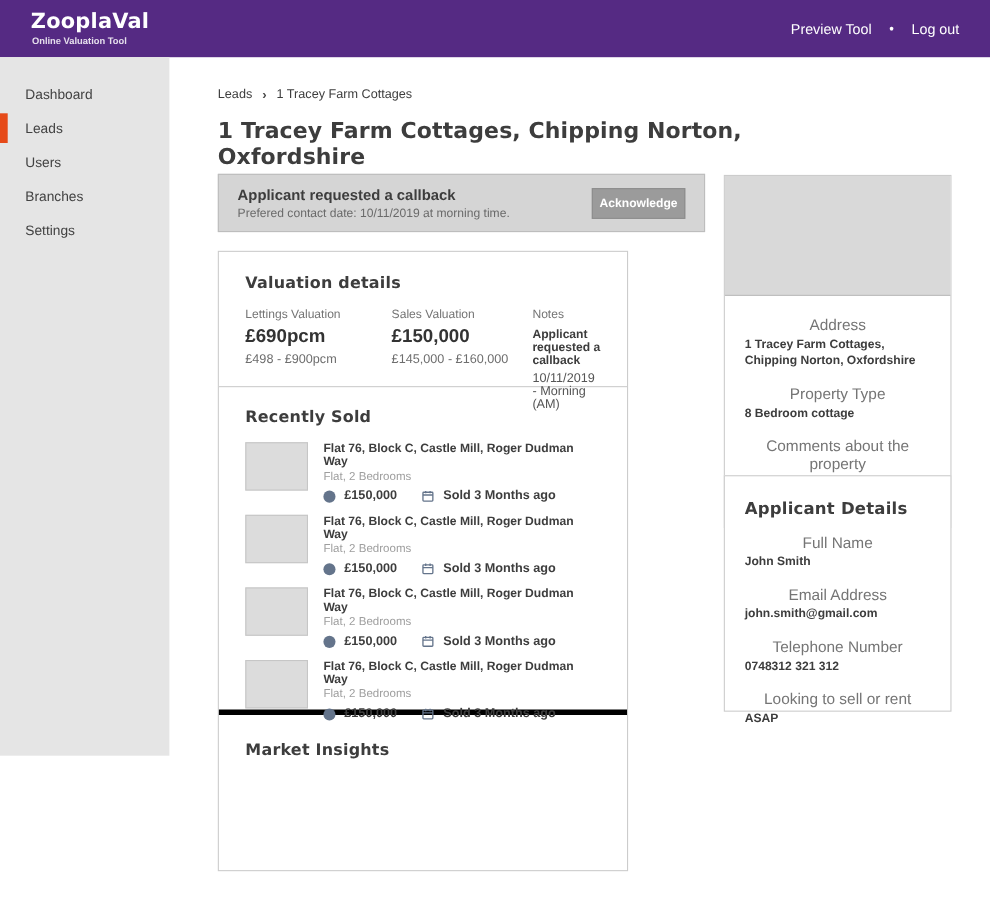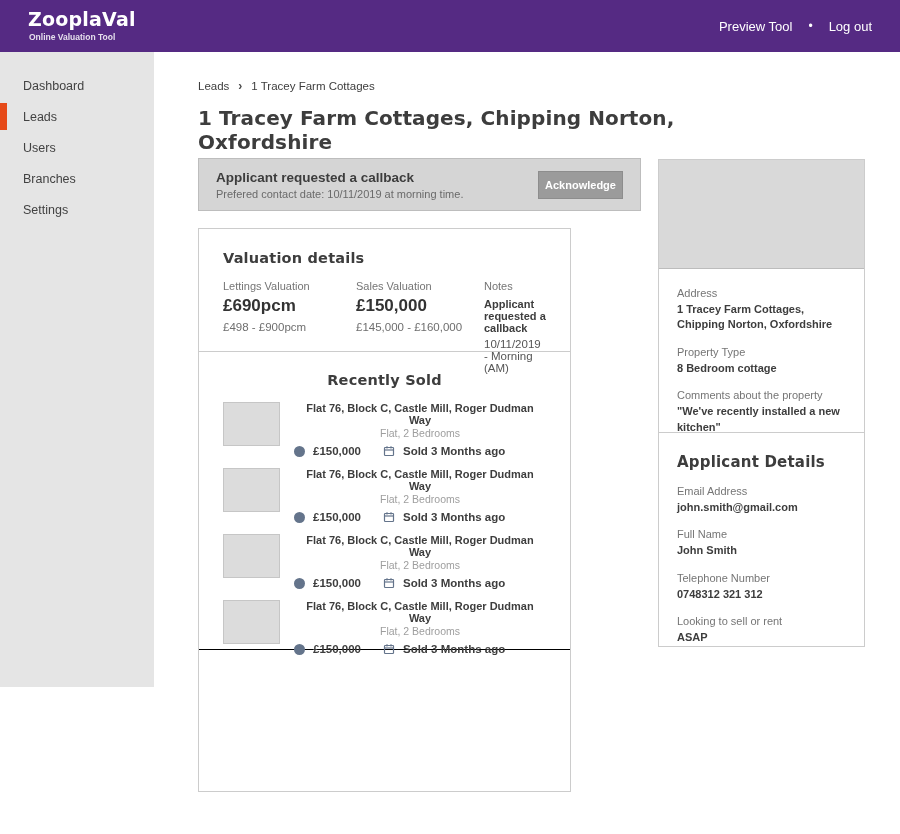--- a/index.html
+++ b/index.html
@@ -50,21 +50,21 @@
     color:#3d3d3d; letter-spacing:.2px; }
   .section-valuation { height:123px; border-bottom:1px solid #ccc; padding:21px 24px 0; }
   .val-cols { display:flex; margin-top:14px; }
   .val-col1 { width:133px; } .val-col2 { width:128px; } .val-col3 { flex:1; }
   .val-label { font-size:11px; color:#757575; }
   .val-value { font-size:17px; font-weight:bold; color:#333; margin-top:4px; }
   .val-range { font-size:11.5px; color:#6e6e6e; margin-top:5px; }
   .note-strong { font-size:11px; font-weight:bold; color:#3d3d3d; margin-top:6px; }
   .note-date { font-size:11.5px; color:#555; margin-top:4px; }
 
-  .section-sold { height:298px; border-bottom:1px solid #000000; padding:20px 24px 12px;text-align:center; }
+  .section-sold { height:298px; border-bottom:5px solid #000000; padding:20px 24px 12px; }
   .sold-list { margin-top:14px; }
   .sold-row { display:flex; margin-bottom:11px; }
   .sold-thumb { width:57px; height:44px; background:#dcdcdc; border:1px solid #c6c6c6;
     margin-right:14px; flex:none; }
   .sold-title { font-size:11px; font-weight:bold; color:#3d3d3d; }
   .sold-sub { font-size:10.5px; color:#9e9e9e; margin-top:1px; }
   .sold-meta { display:flex; align-items:center; margin-top:6px; }
   .dot-icon { width:11px; height:11px; border-radius:50%; background:#64748b; margin-right:8px; }
   .sold-price { font-size:11.5px; font-weight:bold; color:#3d3d3d; }
   .cal-icon { margin-left:22px; margin-right:8px; display:flex; align-items:center; }
@@ -72,21 +72,21 @@
 
   .section-market { padding:24px 24px 0; }
 
   
   .property-panel { position:absolute; left:658px; top:159px; width:207px;
     border:1px solid #ccc; background:#fff; }
   .property-photo { height:109px; background:#d9d9d9; border-bottom:1px solid #bcbcbc; }
   .panel-body { padding:18px 18px 14px; }
   .field-group { margin-bottom:13px; }
   .field-group:last-child { margin-bottom:2px; }
-  .field-label { font-size:11px; color:#757575; margin-bottom:3px; }
+  .field-label { font-size:14px; color:#757575; margin-bottom:3px;text-align:center; }
   .field-value { font-size:11px; font-weight:bold; color:#3d3d3d; line-height:1.4; }
 
   .applicant-panel { position:absolute; left:658px; top:432px; width:207px; height:215px;
     border:1px solid #ccc; background:#fff; padding:20px 18px; }
   .applicant-heading { font-family:"DejaVu Sans", sans-serif; font-size:15px; font-weight:bold;
     color:#3d3d3d; margin-bottom:14px; letter-spacing:.2px; }
 </style>
 </head>
 <body>
 
@@ -248,20 +248,23 @@
                   <line x1="16" y1="2.5" x2="16" y2="7"></line>
                 </svg>
               </span>
               <span class="sold-when">Sold 3 Months ago</span>
             </div>
           </div>
         </div>
       </div>
   </div>
 
+  <div class="section-market">
+    <div class="section-heading">Market Insights</div>
+  </div>
 
 </div>
 
 <div class="property-panel">
   <div class="property-photo"></div>
   <div class="panel-body">
 
       <div class="field-group">
         <div class="field-label">Address</div>
         <div class="field-value">1 Tracey Farm Cottages, Chipping Norton, Oxfordshire</div>
@@ -277,30 +280,30 @@
         <div class="field-value">"We've recently installed a new kitchen"</div>
       </div>
     </div>
 </div>
 
 <div class="applicant-panel">
   <div class="applicant-heading">Applicant Details</div>
   <div>
 
       <div class="field-group">
+        <div class="field-label">Full Name</div>
+        <div class="field-value">John Smith</div>
+      </div>
+
+      <div class="field-group">
         <div class="field-label">Email Address</div>
         <div class="field-value">john.smith@gmail.com</div>
       </div>
 
       <div class="field-group">
-        <div class="field-label">Full Name</div>
-        <div class="field-value">John Smith</div>
-      </div>
-
-      <div class="field-group">
         <div class="field-label">Telephone Number</div>
         <div class="field-value">0748312 321 312</div>
       </div>
 
       <div class="field-group">
         <div class="field-label">Looking to sell or rent</div>
         <div class="field-value">ASAP</div>
       </div>
     </div>
 </div>

